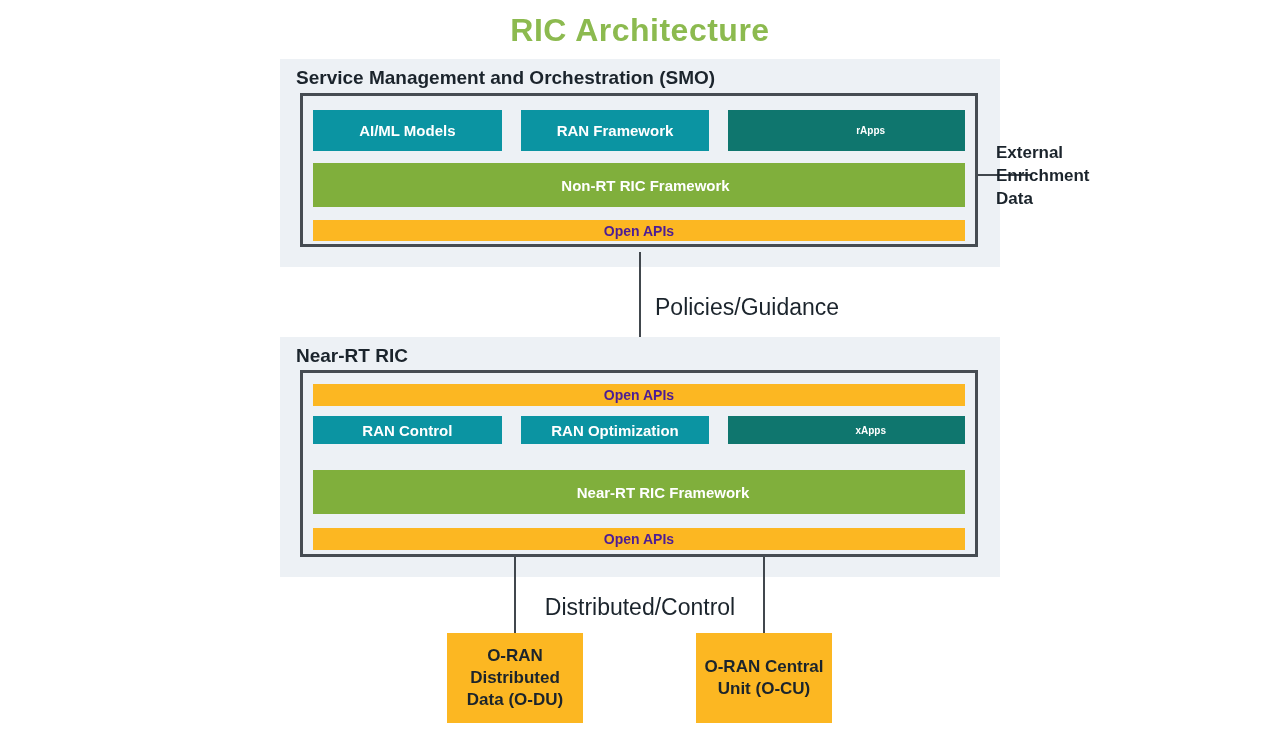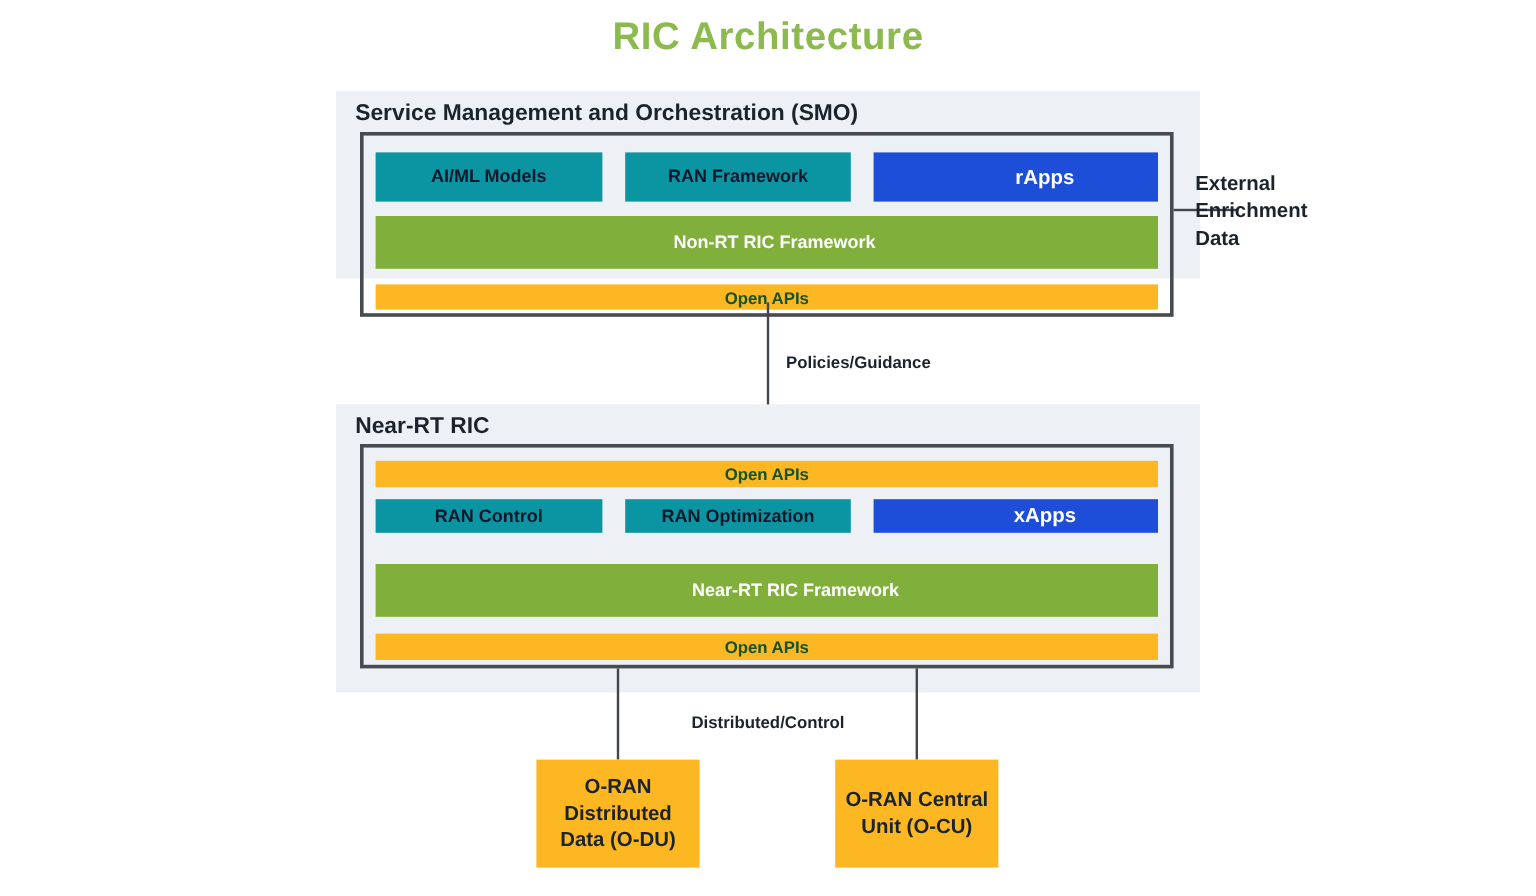--- a/index.html
+++ b/index.html
@@ -44,24 +44,24 @@
   }
 
   .bar, .block {
     position: absolute;
     display: flex;
     align-items: center;
     justify-content: center;
     font-weight: 700;
     box-sizing: border-box;
   }
-  .teal   { background: #0b94a2; color: #0f172a; font-size: 15px; }
-  .orange { background: #1d4ed8; color: #ffffff; font-size: 17px; padding-left: 48px; }
+  .teal   { background: #0b94a2; color: #ffffff; font-size: 15px; }
+  .orange { background: #0f766e; color: #ffffff; font-size: 10px; padding-left: 48px; }
   .green  { background: #80af3c; color: #ffffff; font-size: 15px; }
-  .yellow { background: #fcb722; color: #14532d; font-size: 14px; }
+  .yellow { background: #fcb722; color: #4c1d95; font-size: 14px; }
 
   .block-row {
     position: absolute;
     left: 10px; right: 10px;
     display: flex;
     gap: 19px;
   }
   .block-row .block {
     position: relative;
     flex: 1 1 0;
@@ -74,22 +74,22 @@
     background: #41474d;
   }
   .hline {
     position: absolute;
     height: 2px;
     background: #41474d;
   }
 
   .flow-label {
     position: absolute;
-    font-size: 14px;
-    font-weight: 700;
+    font-size: 23px;
+    font-weight: 400;
     color: #1b242c;
     white-space: nowrap;
   }
 
   .external-label {
     position: absolute;
     left: 996px; top: 141px;
     width: 110px;
     font-size: 17px;
     font-weight: 700;
@@ -115,21 +115,21 @@
     box-sizing: border-box;
   }
 </style>
 </head>
 <body>
 
 <div class="stage">
 
   <div class="abs diagram-title">RIC Architecture</div>
 
-  <div class="abs section" style="left:280px; top:76px; width:720px; height:156px;">
+  <div class="abs section" style="left:280px; top:59px; width:720px; height:208px;">
     <div class="section-label">Service Management and Orchestration (SMO)</div>
 
     <div class="inner-box" style="left:20px; top:34px; width:678px; height:154px;">
 
       <div class="block-row" style="top:14px; height:41px;">
         <div class="block teal">AI/ML Models</div>
         <div class="block teal">RAN Framework</div>
         <div class="block orange">rApps</div>
       </div>
 

